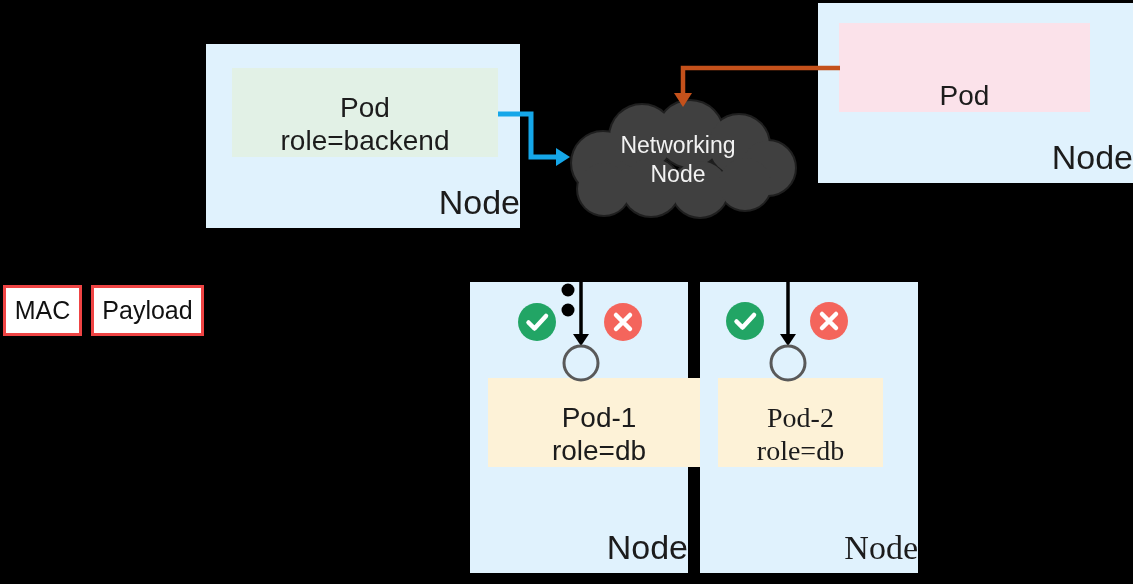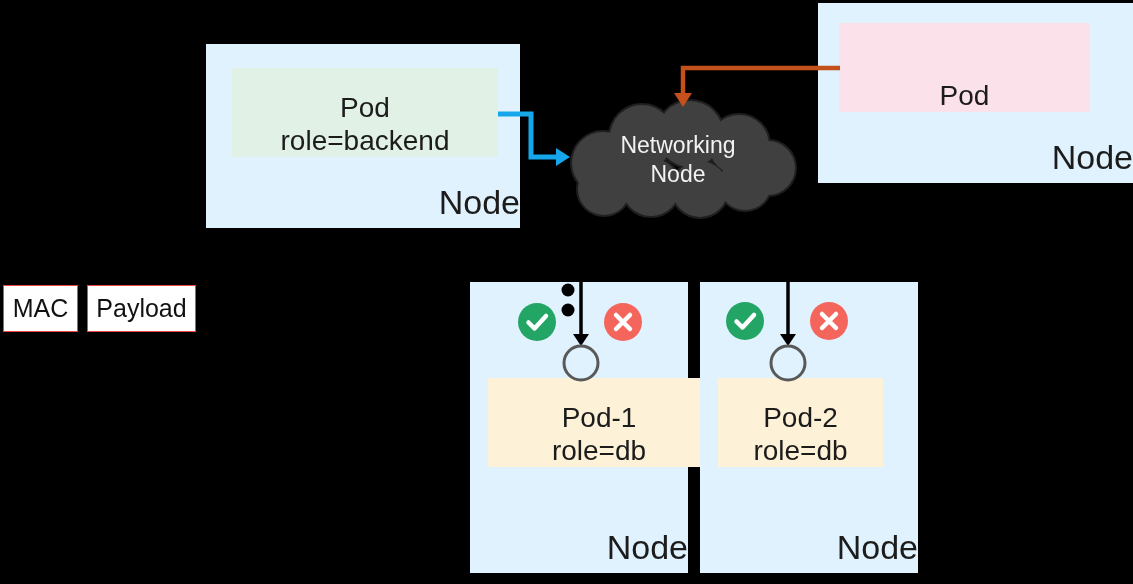--- a/index.html
+++ b/index.html
@@ -21,27 +21,27 @@
     text-align:right; font-size:34px; color:var(--text-dark);
   }
   
   .node-backend { left:206px; top:44px; width:314px; height:184px; }
   .pod-backend  { left:26px; top:24px; width:266px; height:89px; background:var(--pod-backend-fill); }
   
   .node-frontend { left:818px; top:3px; width:315px; height:180px; }
   .pod-frontend  { left:21px; top:20px; width:251px; height:89px; background:var(--pod-frontend-fill); }
   
   .node-db1 { left:470px; top:282px; width:218px; height:291px; }
-  .node-db2 { left:700px; top:282px; width:218px; height:291px; }
+  .node-db2 { left:700px; top:282px; width:218px; height:291px;font-family:Liberation Serif, serif; }
   .pod-db1  { left:18px; top:96px; width:222px; height:89px; background:var(--pod-db-fill); }
   .pod-db2  { left:18px; top:96px; width:165px; height:89px; background:var(--pod-db-fill); }
   
   .packet-row { position:absolute; left:3px; top:285px; height:47px; display:flex; }
   .packet-seg {
-    background:var(--packet-fill); border:1px solid #ef4444; color:#111;
+    background:var(--packet-fill); border:3px solid #ef4444; color:#111;
     height:45px; display:flex; align-items:center; justify-content:center;
     font-size:25px; box-sizing:content-box;
   }
   .seg-mac { width:73px; margin-right:9px; }
   .seg-ip { width:79px; margin-right:5px; }
   .seg-tcp { width:125px; margin-right:3px; }
   .seg-payload { width:107px;text-align:center; }
   
   .cloud-text {
     position:absolute; left:583px; top:131px; width:190px;

